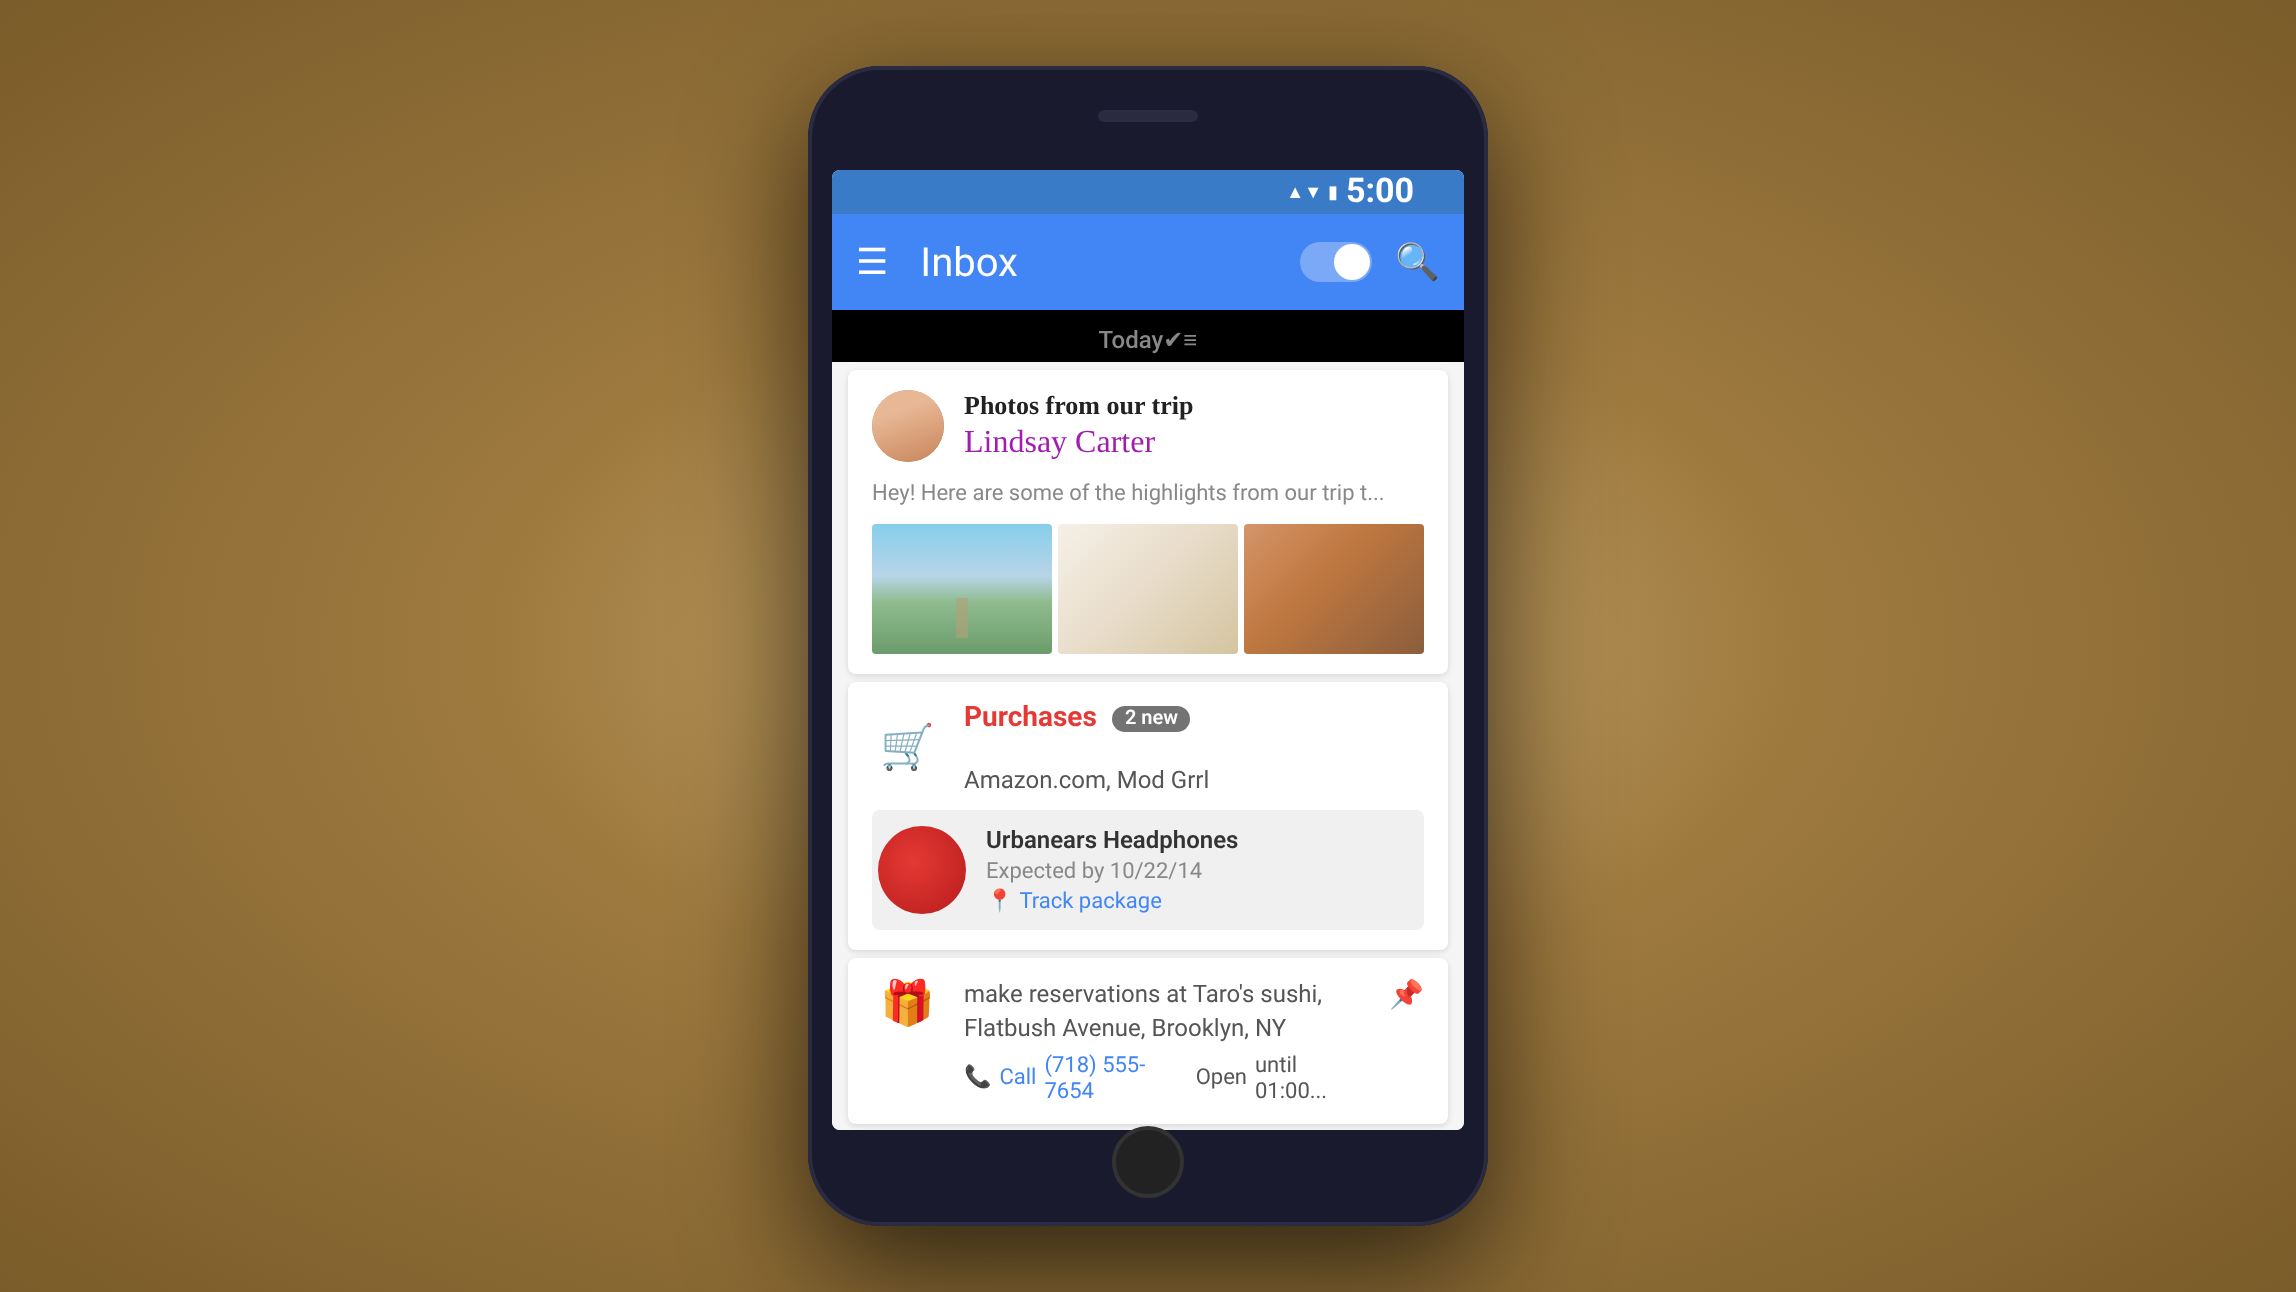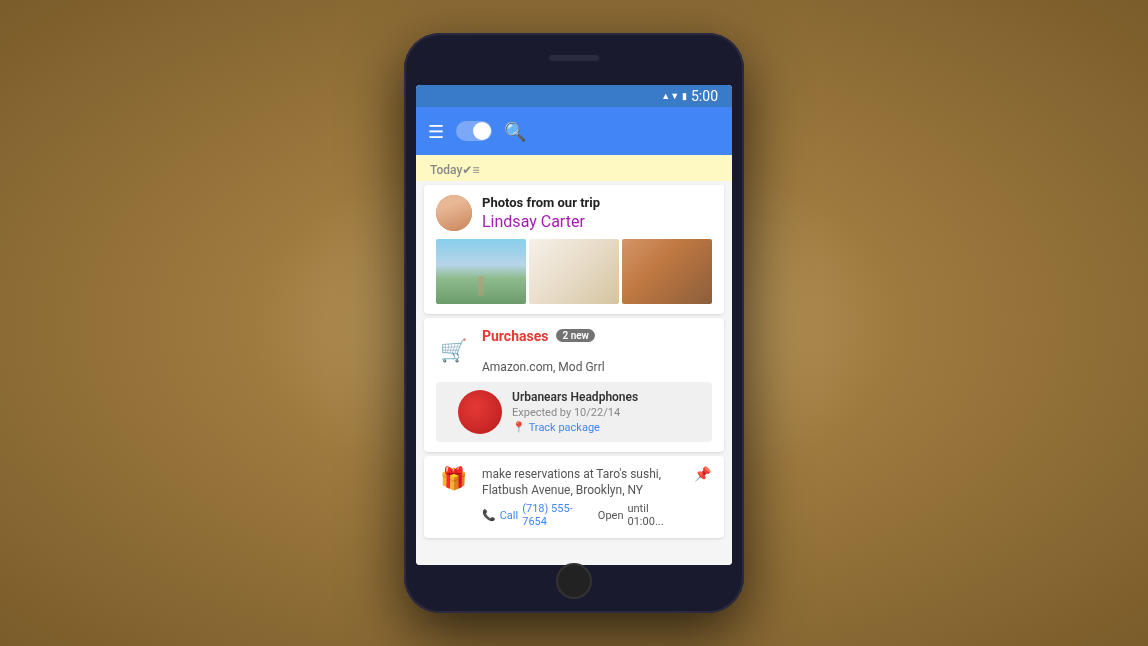--- a/index.html
+++ b/index.html
@@ -47,23 +47,23 @@
       height: 22px;
       display: flex;
       align-items: center;
       justify-content: flex-end;
       padding: 0 8px;
       gap: 4px;
     }
 
     .status-time {
       color: white;
-      font-size: 14px;
-      font-weight: 400;
-      margin-right: 6px;
+      font-size: 17px;
+      font-weight: 700;
+      margin-right: 17px;
     }
 
     .status-icons {
       display: flex;
       align-items: center;
       gap: 3px;
     }
 
     .status-icon {
       color: white;
@@ -114,23 +114,23 @@
 
     .content {
       flex: 1;
       overflow: hidden;
       background: #f5f5f5;
     }
 
     .section-header {
       display: flex;
       align-items: center;
-      justify-content: flex-start;
+      justify-content: center;
       padding: 8px 14px 4px;
-      background: #fef9c3;
+      background: #000000;
     }
 
     .section-label {
       color: #888;
       font-size: 12px;
       font-weight: 500;
     }
 
     .section-check {
       color: #888;
@@ -143,20 +143,21 @@
       border-radius: 4px;
       box-shadow: 0 1px 3px rgba(0,0,0,0.12);
       padding: 10px 12px;
     }
 
     .email-header {
       display: flex;
       align-items: flex-start;
       gap: 10px;
       margin-bottom: 6px;
+      font-family: Liberation Serif, serif;
     }
 
     .avatar {
       width: 36px;
       height: 36px;
       border-radius: 50%;
       background: #c8a882;
       flex-shrink: 0;
       overflow: hidden;
       display: flex;
@@ -285,21 +286,21 @@
 
     .purchases-sub {
       font-size: 12px;
       color: #555;
       margin-top: 16px;
     }
 
     .package-card {
       background: #f0f0f0;
       border-radius: 4px;
-      padding: 8px 22px;
+      padding: 8px 3px;
       margin-top: 8px;
       display: flex;
       align-items: center;
       gap: 10px;
     }
 
     .headphone-img {
       width: 44px;
       height: 44px;
       background: radial-gradient(circle at 40% 40%, #e53935, #b71c1c);
@@ -411,20 +412,21 @@
       <div class="status-bar">
         <div class="status-icons">
           <span class="status-icon">▲▼</span>
           <span class="status-icon">▮</span>
         </div>
         <span class="status-time">5:00</span>
       </div>
 
       <div class="toolbar">
         <span class="toolbar-icon">☰</span>
+        <span class="toolbar-title">Inbox</span>
         <div class="bundle-toggle">
           <div class="bundle-toggle-dot"></div>
         </div>
         <span class="toolbar-icon">🔍</span>
       </div>
 
       <div class="content">
 
         <div class="section-header">
           <span class="section-label">Today</span>
@@ -434,20 +436,21 @@
         <div class="email-card">
           <div class="email-header">
             <div class="avatar">
               <div class="avatar-face"></div>
             </div>
             <div class="email-meta">
               <div class="email-subject">Photos from our trip</div>
               <div class="email-sender">Lindsay Carter</div>
             </div>
           </div>
+          <div class="email-preview">Hey! Here are some of the highlights from our trip t...</div>
           <div class="photo-row">
             <div class="photo-thumb p1"></div>
             <div class="photo-thumb p2"></div>
             <div class="photo-thumb p3"></div>
           </div>
         </div>
 
         <div class="purchases-card">
           <div class="purchases-header">
             <div class="cart-icon">🛒</div>

